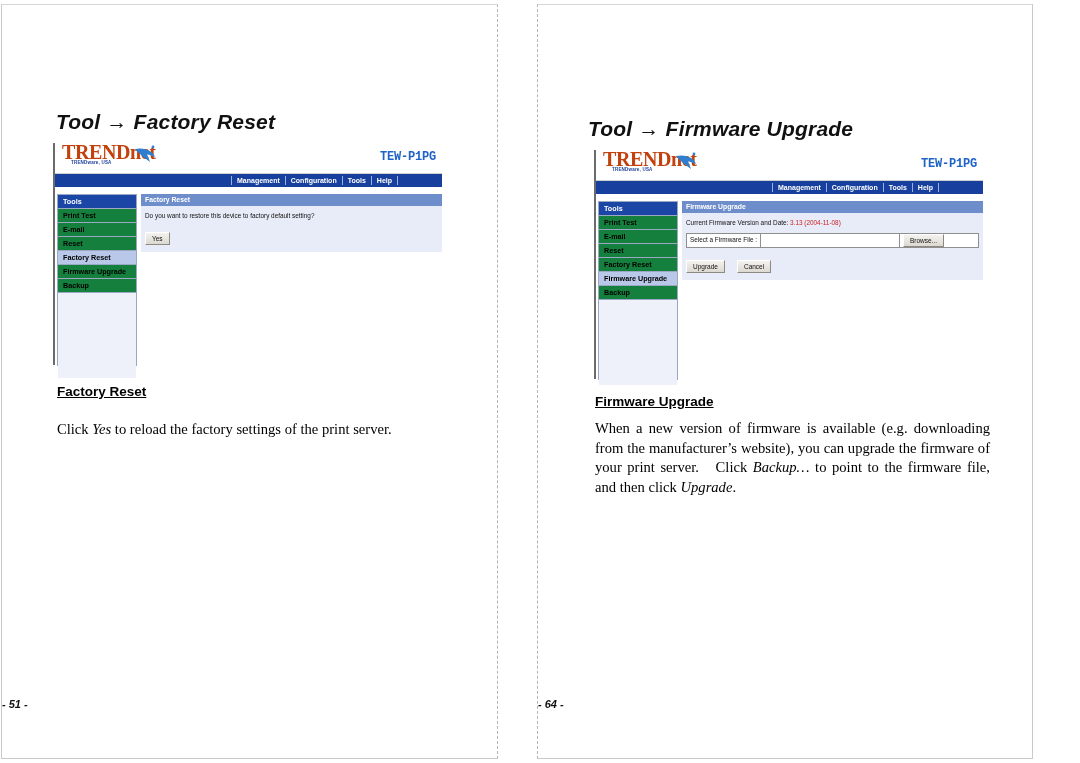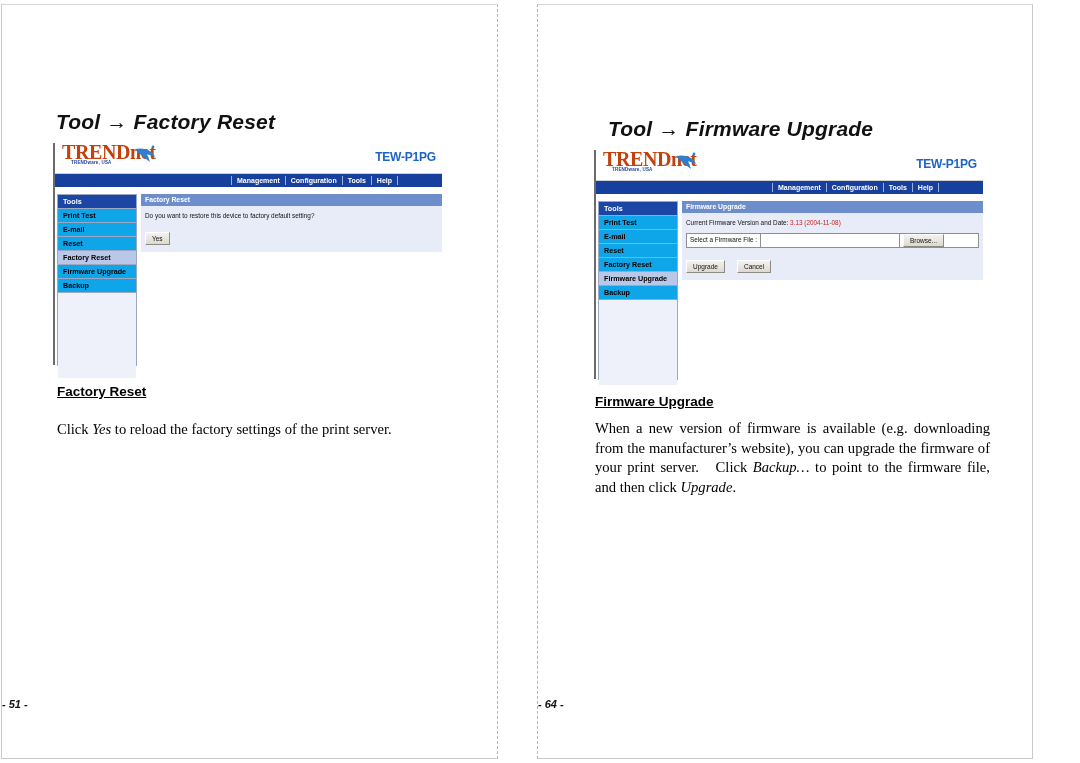--- a/index.html
+++ b/index.html
@@ -42,21 +42,21 @@
     font-family: "Liberation Sans", sans-serif;
     font-style: italic;
     font-weight: bold;
     font-size: 21px;
     letter-spacing: 0.2px;
     color: #111111;
     white-space: nowrap;
     text-align: center;
   }
   .left  .chapter-title { left: 54px; top: 105px; }
-  .right .chapter-title { left: 70px; top: 112px; }
+  .right .chapter-title { left: 50px; top: 112px; }
 
   
   .shot {
     position: absolute;
     background: #ffffff;
     border-left: 2px solid #6b6b6b;
     box-sizing: border-box;
   }
   .left  .shot { left: 51px; top: 138px; width: 389px; height: 222px; }
   .right .shot { left: 593px; top: 145px; width: 389px; height: 229px;
@@ -95,21 +95,21 @@
     position: absolute;
     left: 78px;
     top: 2px;
     width: 24px;
     height: 22px;
   }
   .model-name {
     position: absolute;
     right: 6px;
     top: 7px;
-    font-family: Liberation Sans, sans-serif;
+    font-family: Liberation Mono, monospace;
     font-weight: bold;
     font-size: 12px;
     color: #1e63c8;
     letter-spacing: -0.2px;
   }
 
   .navbar {
     height: 13px;
     background: #163f9e;
     display: flex;
@@ -143,21 +143,21 @@
     background: #eef1fa;
     box-sizing: border-box;
   }
   .sb-item {
     font-family: "Liberation Sans", sans-serif;
     font-size: 7.2px;
     font-weight: bold;
     color: #000000;
     padding: 2px 0 2px 5px;
     border-bottom: 1px solid #9aa8c4;
-    background: #0ea5e9;
+    background: #15803d;
     line-height: 9px;
     white-space: nowrap;
   }
   .sb-item.head {
     background: #1b46a6;
     color: #ffffff;
   }
   .sb-item.sel {
     background: #b9c8e8;
   }

